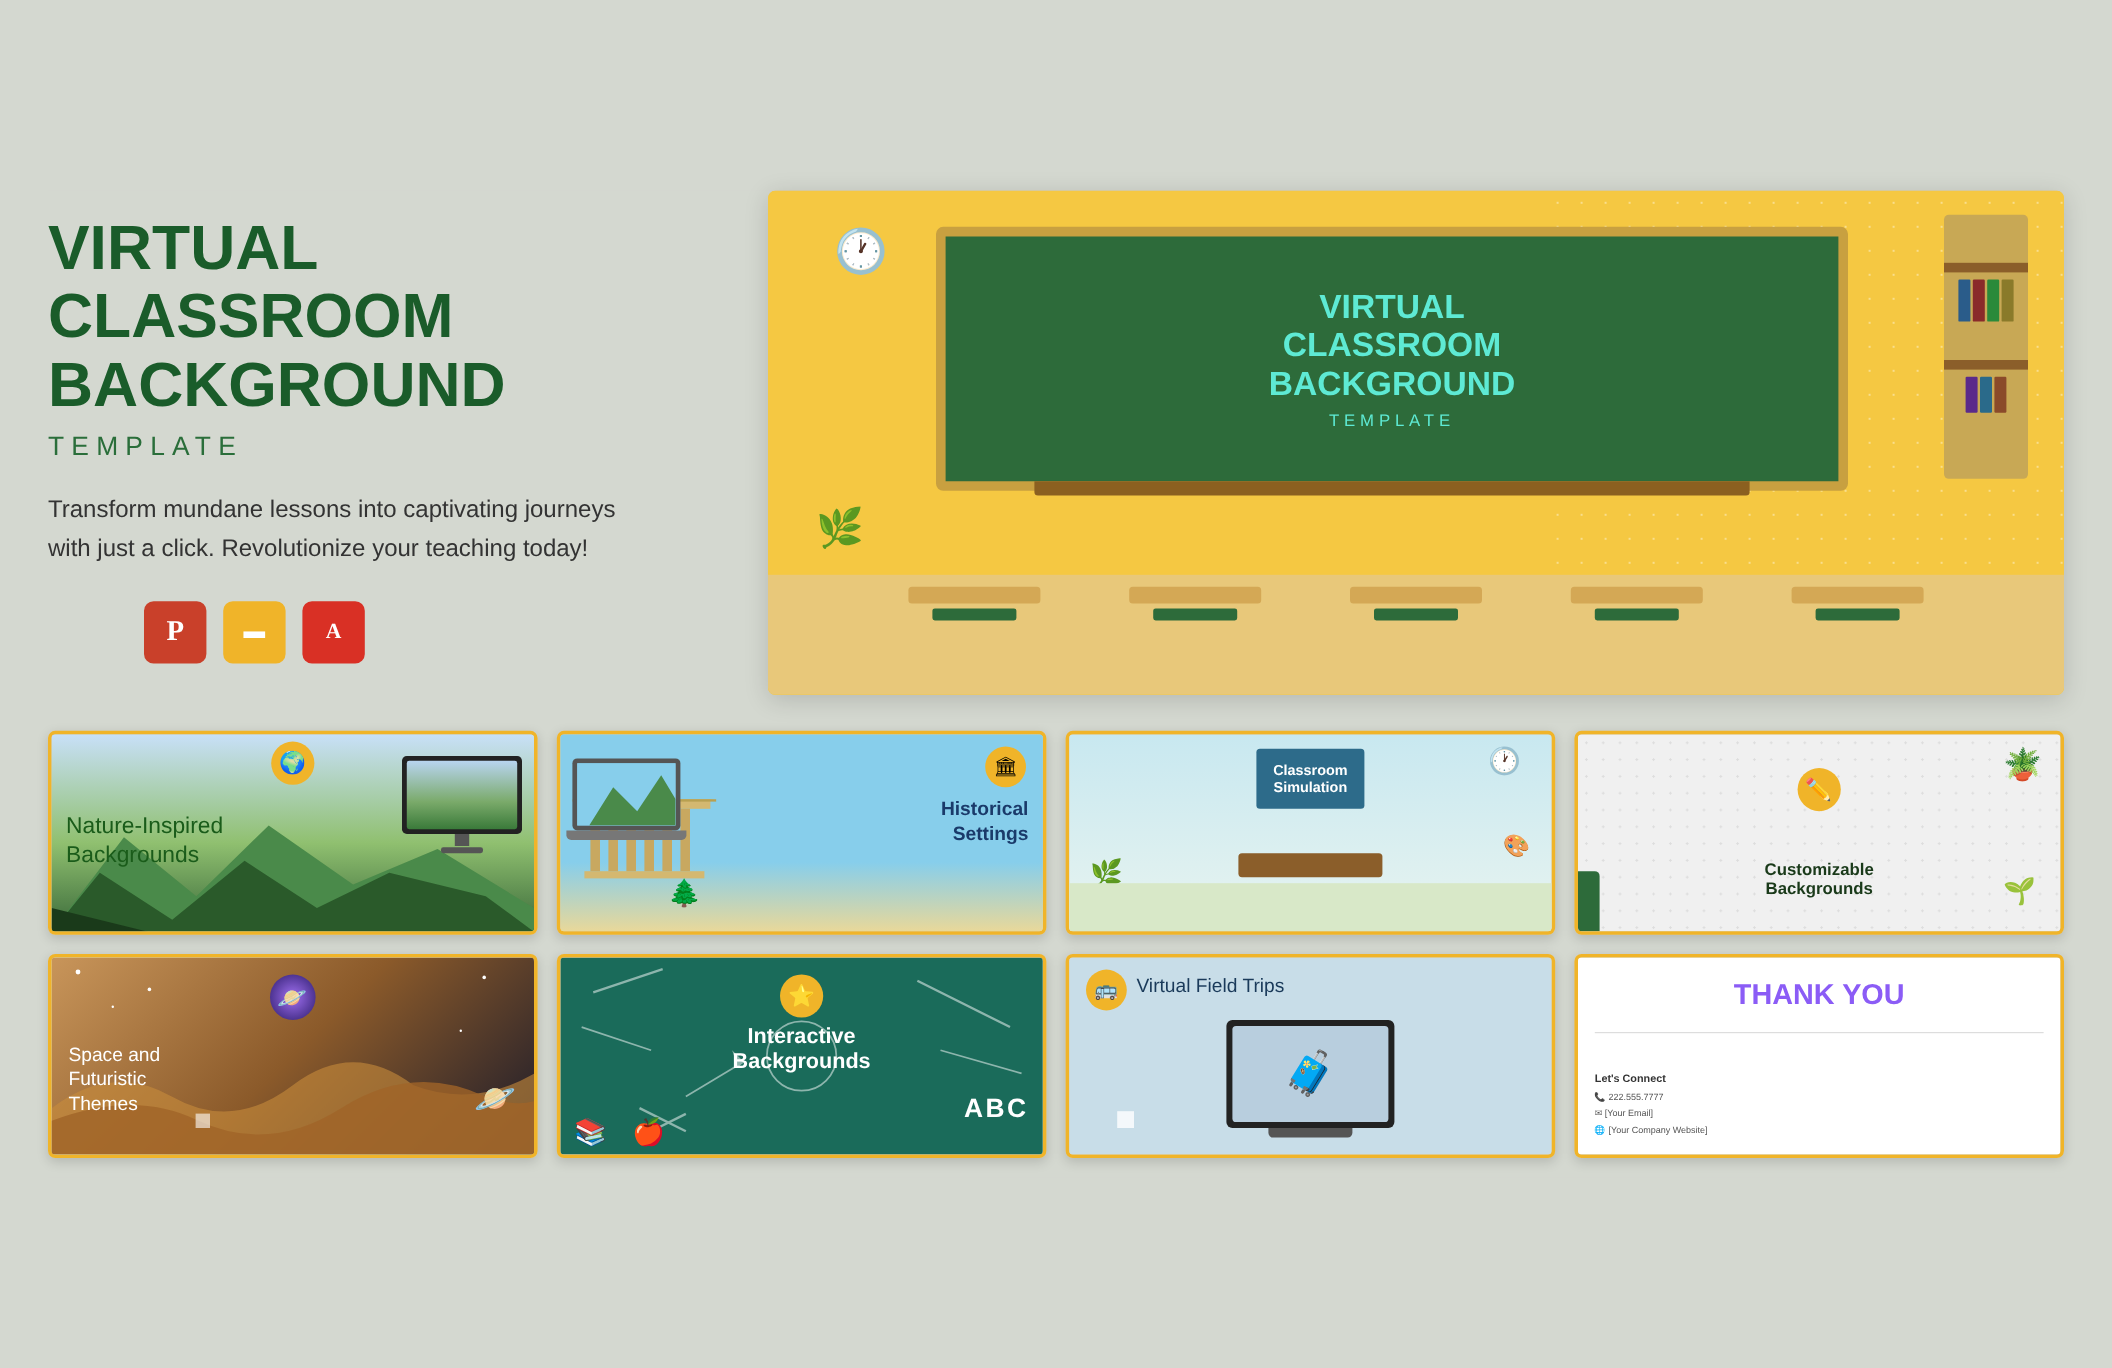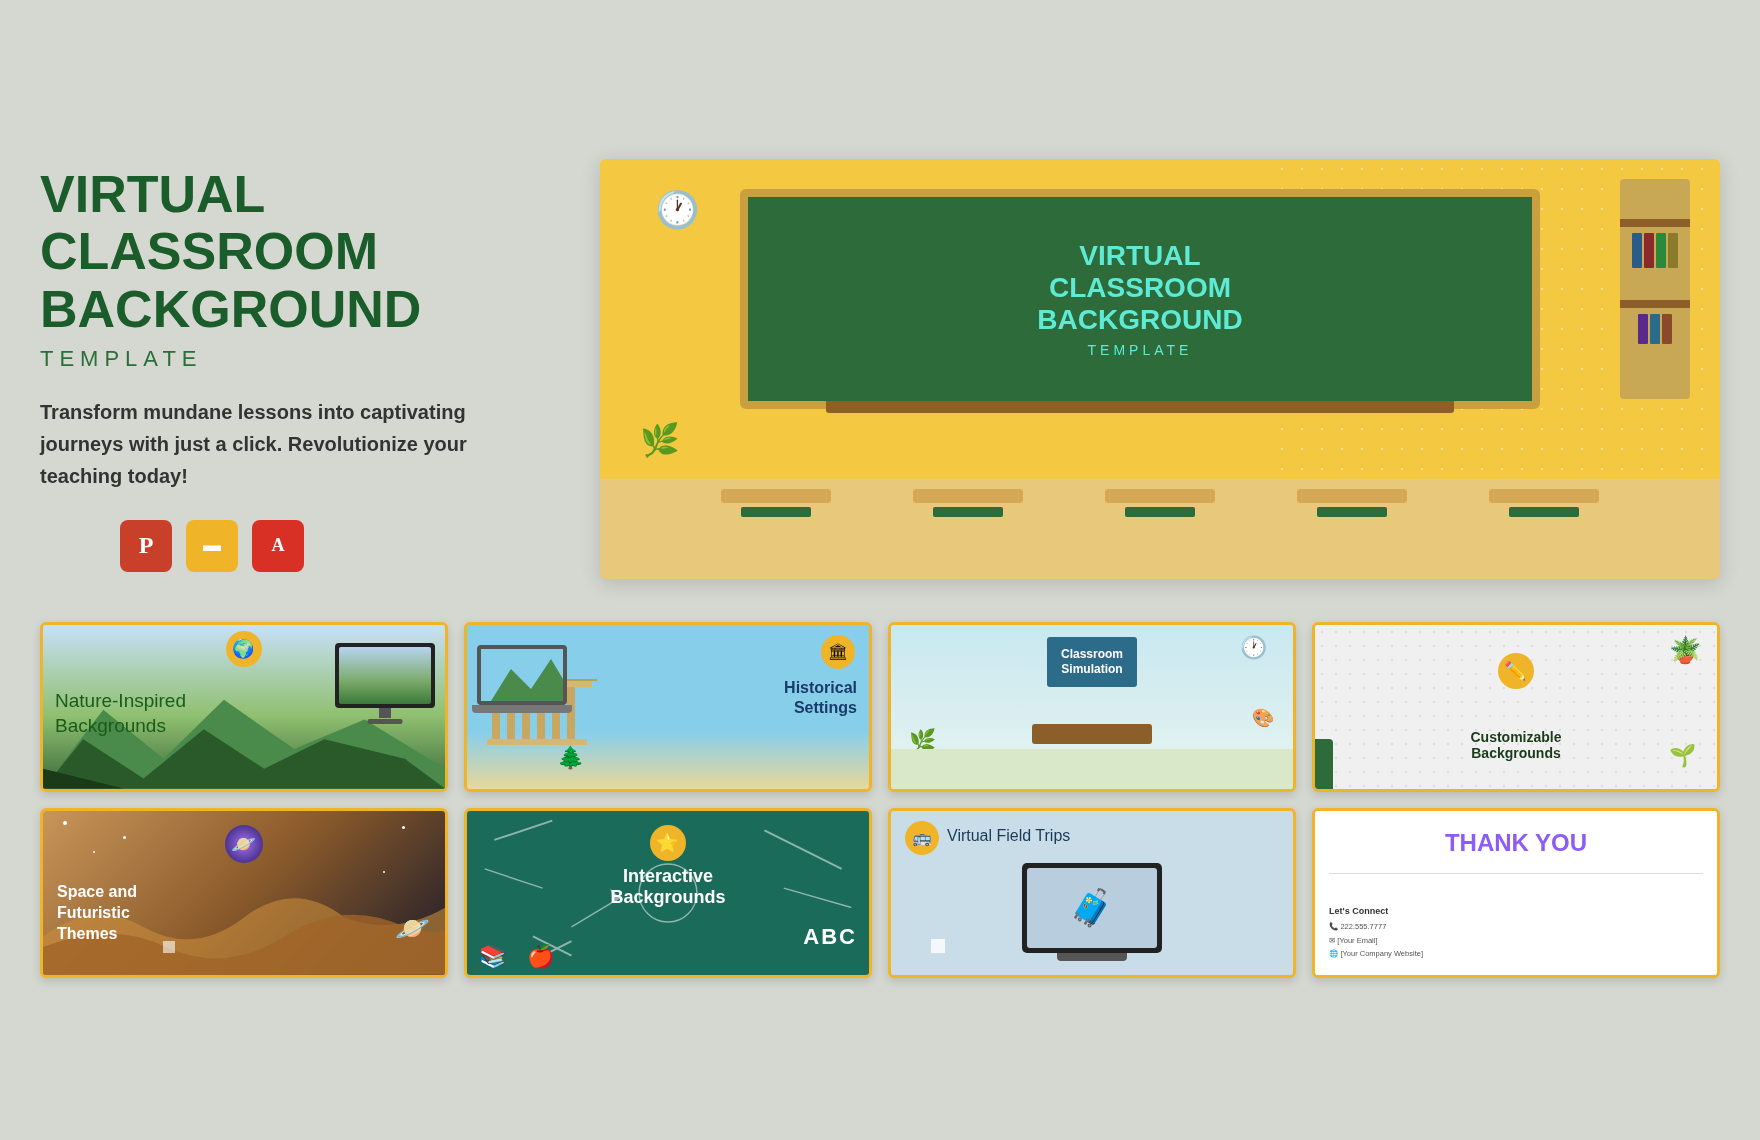--- a/index.html
+++ b/index.html
@@ -12,22 +12,23 @@
       align-items: center;
       justify-content: center;
       padding: 40px;
     }
     .main-container {
       width: 1680px;
       background: #d4d8d0;
     }
     .top-section {
       display: flex;
+      gap: 40px;
       margin-bottom: 30px;
-      align-items: center;
+      align-items: flex-start;
     }
     .left-panel {
       flex: 0 0 560px;
       padding: 20px 0;
     }
     .main-title {
       font-size: 52px;
       font-weight: 900;
       color: #1a5c2a;
       line-height: 1.1;
@@ -41,21 +42,20 @@
       letter-spacing: 6px;
       text-transform: uppercase;
       margin-bottom: 24px;
     }
     .description {
       font-size: 20px;
       color: #333;
       line-height: 1.6;
       margin-bottom: 28px;
       max-width: 480px;
-      font-weight: bold;
     }
     .icons-row {
       display: flex;
       gap: 14px;
       align-items: center;
       margin-left: 80px;
     }
     .app-icon {
       width: 52px;
       height: 52px;
@@ -419,21 +419,21 @@
 
         <svg style="position:absolute;bottom:0;left:0;width:100%;height:70%;" viewBox="0 0 400 120" preserveAspectRatio="none">
           <path d="M0,80 Q50,40 100,70 Q150,100 200,60 Q250,20 300,60 Q350,80 400,50 L400,120 L0,120 Z" fill="rgba(200,140,60,0.6)"></path>
           <path d="M-20,100 Q60,60 120,90 Q180,120 240,80 Q300,40 360,70 Q400,85 420,60 L420,120 L-20,120 Z" fill="rgba(160,100,40,0.8)"></path>
         </svg>
 
         <div style="position:absolute;top:14px;left:50%;transform:translateX(-50%);width:38px;height:38px;background:radial-gradient(circle,#a070f0,#2a1a6a);border-radius:50%;display:flex;align-items:center;justify-content:center;font-size:20px;z-index:3;">🪐</div>
 
         <div style="position:absolute;right:15px;bottom:30px;font-size:28px;z-index:3;">🪐</div>
 
-        <div style="position:absolute;bottom:30px;left:14px;color:white;font-weight:700;font-size:16px;line-height:1.3;z-index:4;">Space and<br>Futuristic<br>Themes</div>
+        <div style="position:absolute;bottom:30px;left:14px;color:white;font-weight:400;font-size:16px;line-height:1.3;z-index:4;">Space and<br>Futuristic<br>Themes</div>
 
         <div style="position:absolute;bottom:22px;left:120px;width:12px;height:12px;background:white;opacity:0.6;z-index:3;"></div>
       </div>
     </div>
 
     <div class="thumb">
       <div class="thumb-inner" style="background:#1a6b5a;position:relative;overflow:hidden;">
 
         <svg style="position:absolute;inset:0;width:100%;height:100%;opacity:0.5;" viewBox="0 0 400 170">
 

